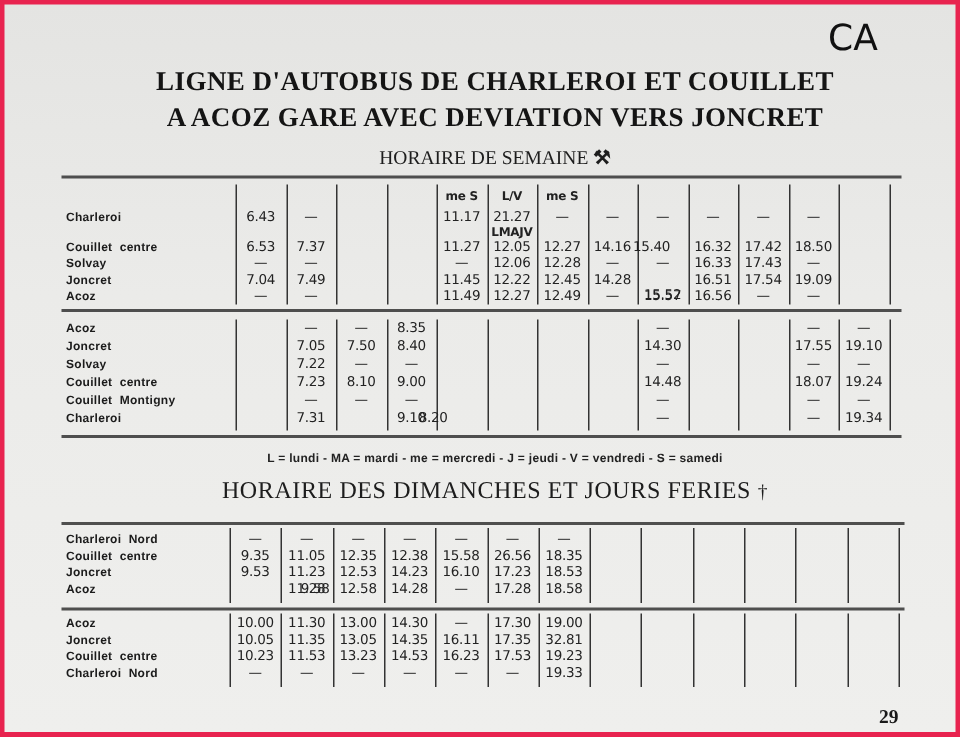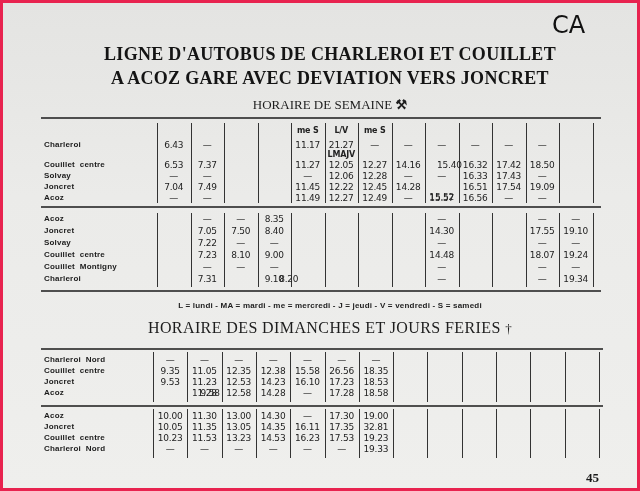--- a/index.html
+++ b/index.html
@@ -114,21 +114,21 @@
       <div class="cell" style="left: 355px; top: 157px; width: 33.5px;">12.27</div>
       <div class="cell" style="left: 355px; top: 168px; width: 33.5px;">12.28</div>
       <div class="cell" style="left: 355px; top: 179px; width: 33.5px;">12.45</div>
       <div class="cell" style="left: 355px; top: 190px; width: 33.5px;">12.49</div>
       <div class="cell" style="left: 388.5px; top: 137px; width: 33.5px;">—</div>
       <div class="cell" style="left: 388.5px; top: 157px; width: 33.5px;">14.16</div>
       <div class="cell" style="left: 388.5px; top: 168px; width: 33.5px;">—</div>
       <div class="cell" style="left: 388.5px; top: 179px; width: 33.5px;">14.28</div>
       <div class="cell" style="left: 388.5px; top: 190px; width: 33.5px;">—</div>
       <div class="cell" style="left: 422px; top: 137px; width: 33.5px;">—</div>
-      <div class="cell" style="left: 434px; top: 157px; width: 24px;">15.40</div>
+      <div class="cell" style="left: 419px; top: 157px; width: 24px;">15.40</div>
       <div class="cell" style="left: 422px; top: 168px; width: 33.5px;">—</div>
       <div class="cell" style="left: 422px; top: 179px; width: 33.5px; margin-top: 10px;">15.52</div>
       <div class="cell" style="left: 422px; top: 190px; width: 33.5px;">15.57</div>
       <div class="cell" style="left: 455.5px; top: 137px; width: 33.5px;">—</div>
       <div class="cell" style="left: 455.5px; top: 157px; width: 33.5px;">16.32</div>
       <div class="cell" style="left: 455.5px; top: 168px; width: 33.5px;">16.33</div>
       <div class="cell" style="left: 455.5px; top: 179px; width: 33.5px;">16.51</div>
       <div class="cell" style="left: 455.5px; top: 190px; width: 33.5px;">16.56</div>
       <div class="cell" style="left: 489px; top: 137px; width: 33.5px;">—</div>
       <div class="cell" style="left: 489px; top: 157px; width: 33.5px;">17.42</div>
@@ -297,19 +297,19 @@
       <div class="cell" style="left: 321.5px; top: 408px; width: 34.3px;">17.30</div>
       <div class="cell" style="left: 321.5px; top: 419px; width: 34.3px;">17.35</div>
       <div class="cell" style="left: 321.5px; top: 430px; width: 34.3px;">17.53</div>
       <div class="cell" style="left: 321.5px; top: 441px; width: 34.3px;">—</div>
       <div class="cell" style="left: 355.8px; top: 408px; width: 34.3px;">19.00</div>
       <div class="cell" style="left: 355.8px; top: 419px; width: 34.3px;">32.81</div>
       <div class="cell" style="left: 355.8px; top: 430px; width: 34.3px;">19.23</div>
       <div class="cell" style="left: 355.8px; top: 441px; width: 34.3px;">19.33</div>
     </div>
 
-  <div class="pagenum">45</div>
+  <div class="pagenum">29</div>
 <div class="rule" style="left: 38px; top: 114px; width: 560px;"></div>
     <div class="rule" style="left: 38px; top: 203px; width: 560px;"></div>
     <div class="rule" style="left: 38px; top: 287px; width: 560px;"></div>
     <div class="rule" style="left: 38px; top: 345px; width: 562px;"></div>
     <div class="rule" style="left: 38px; top: 402px; width: 562px;"></div>
   </div>
 
 </body></html>

